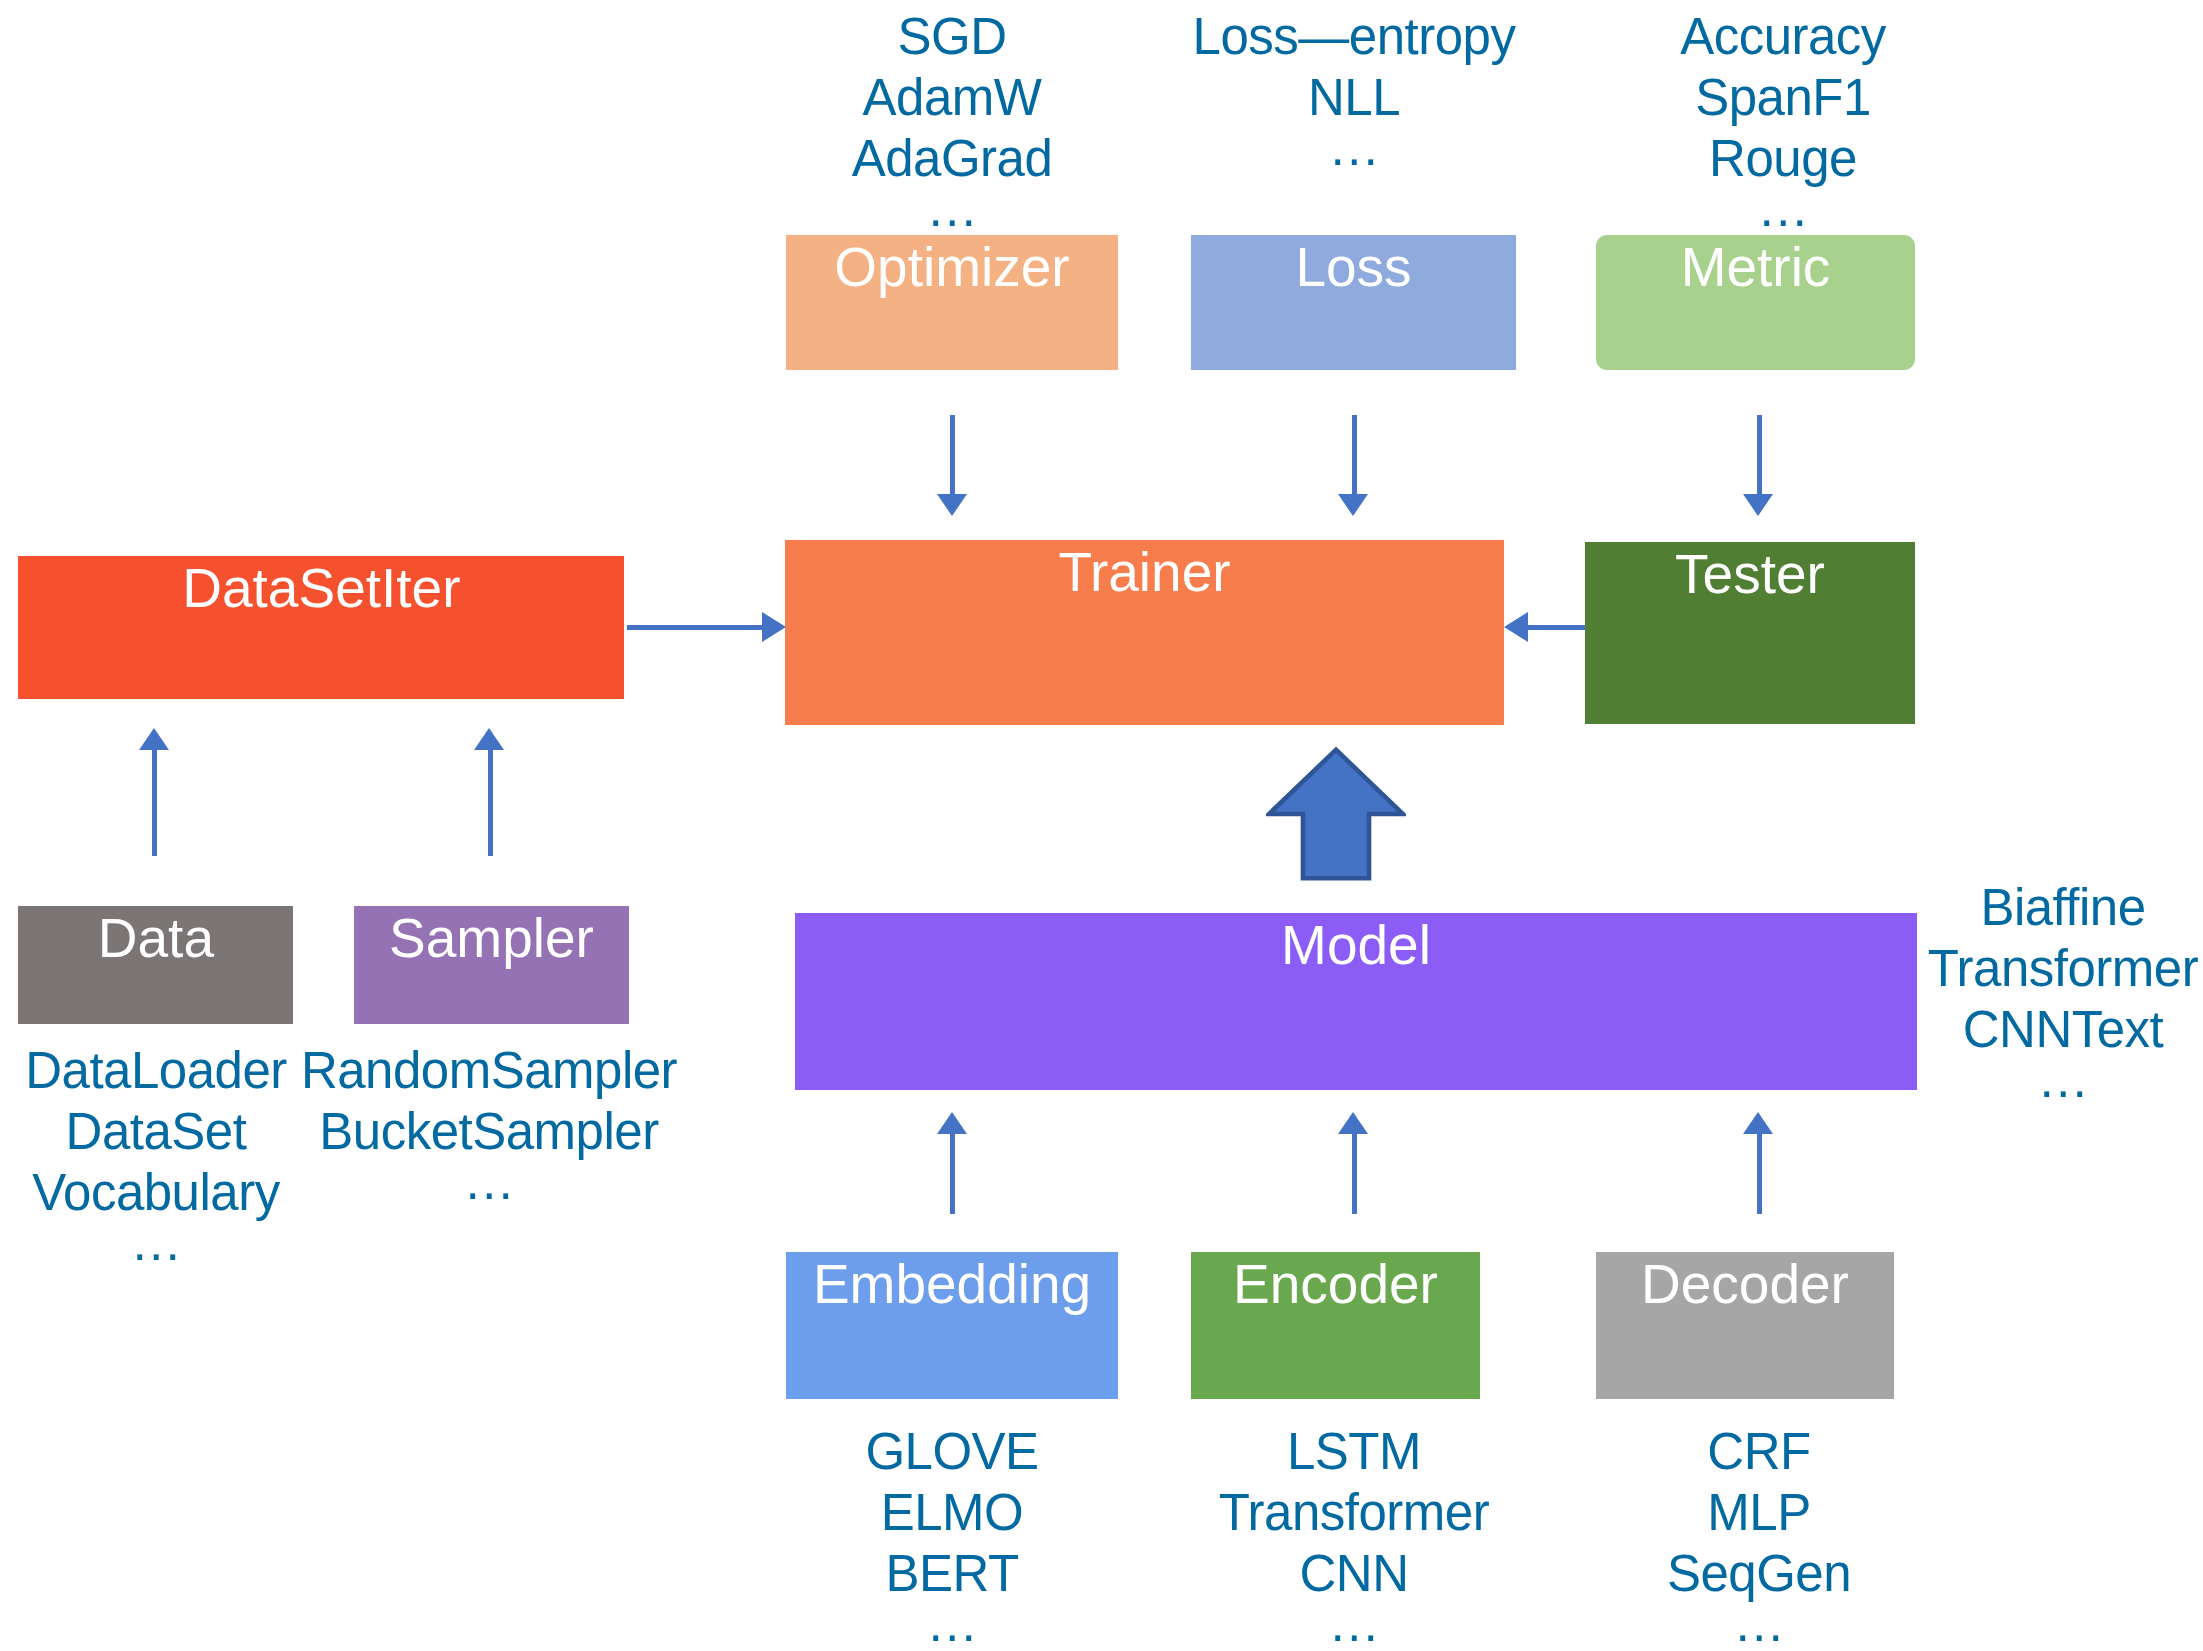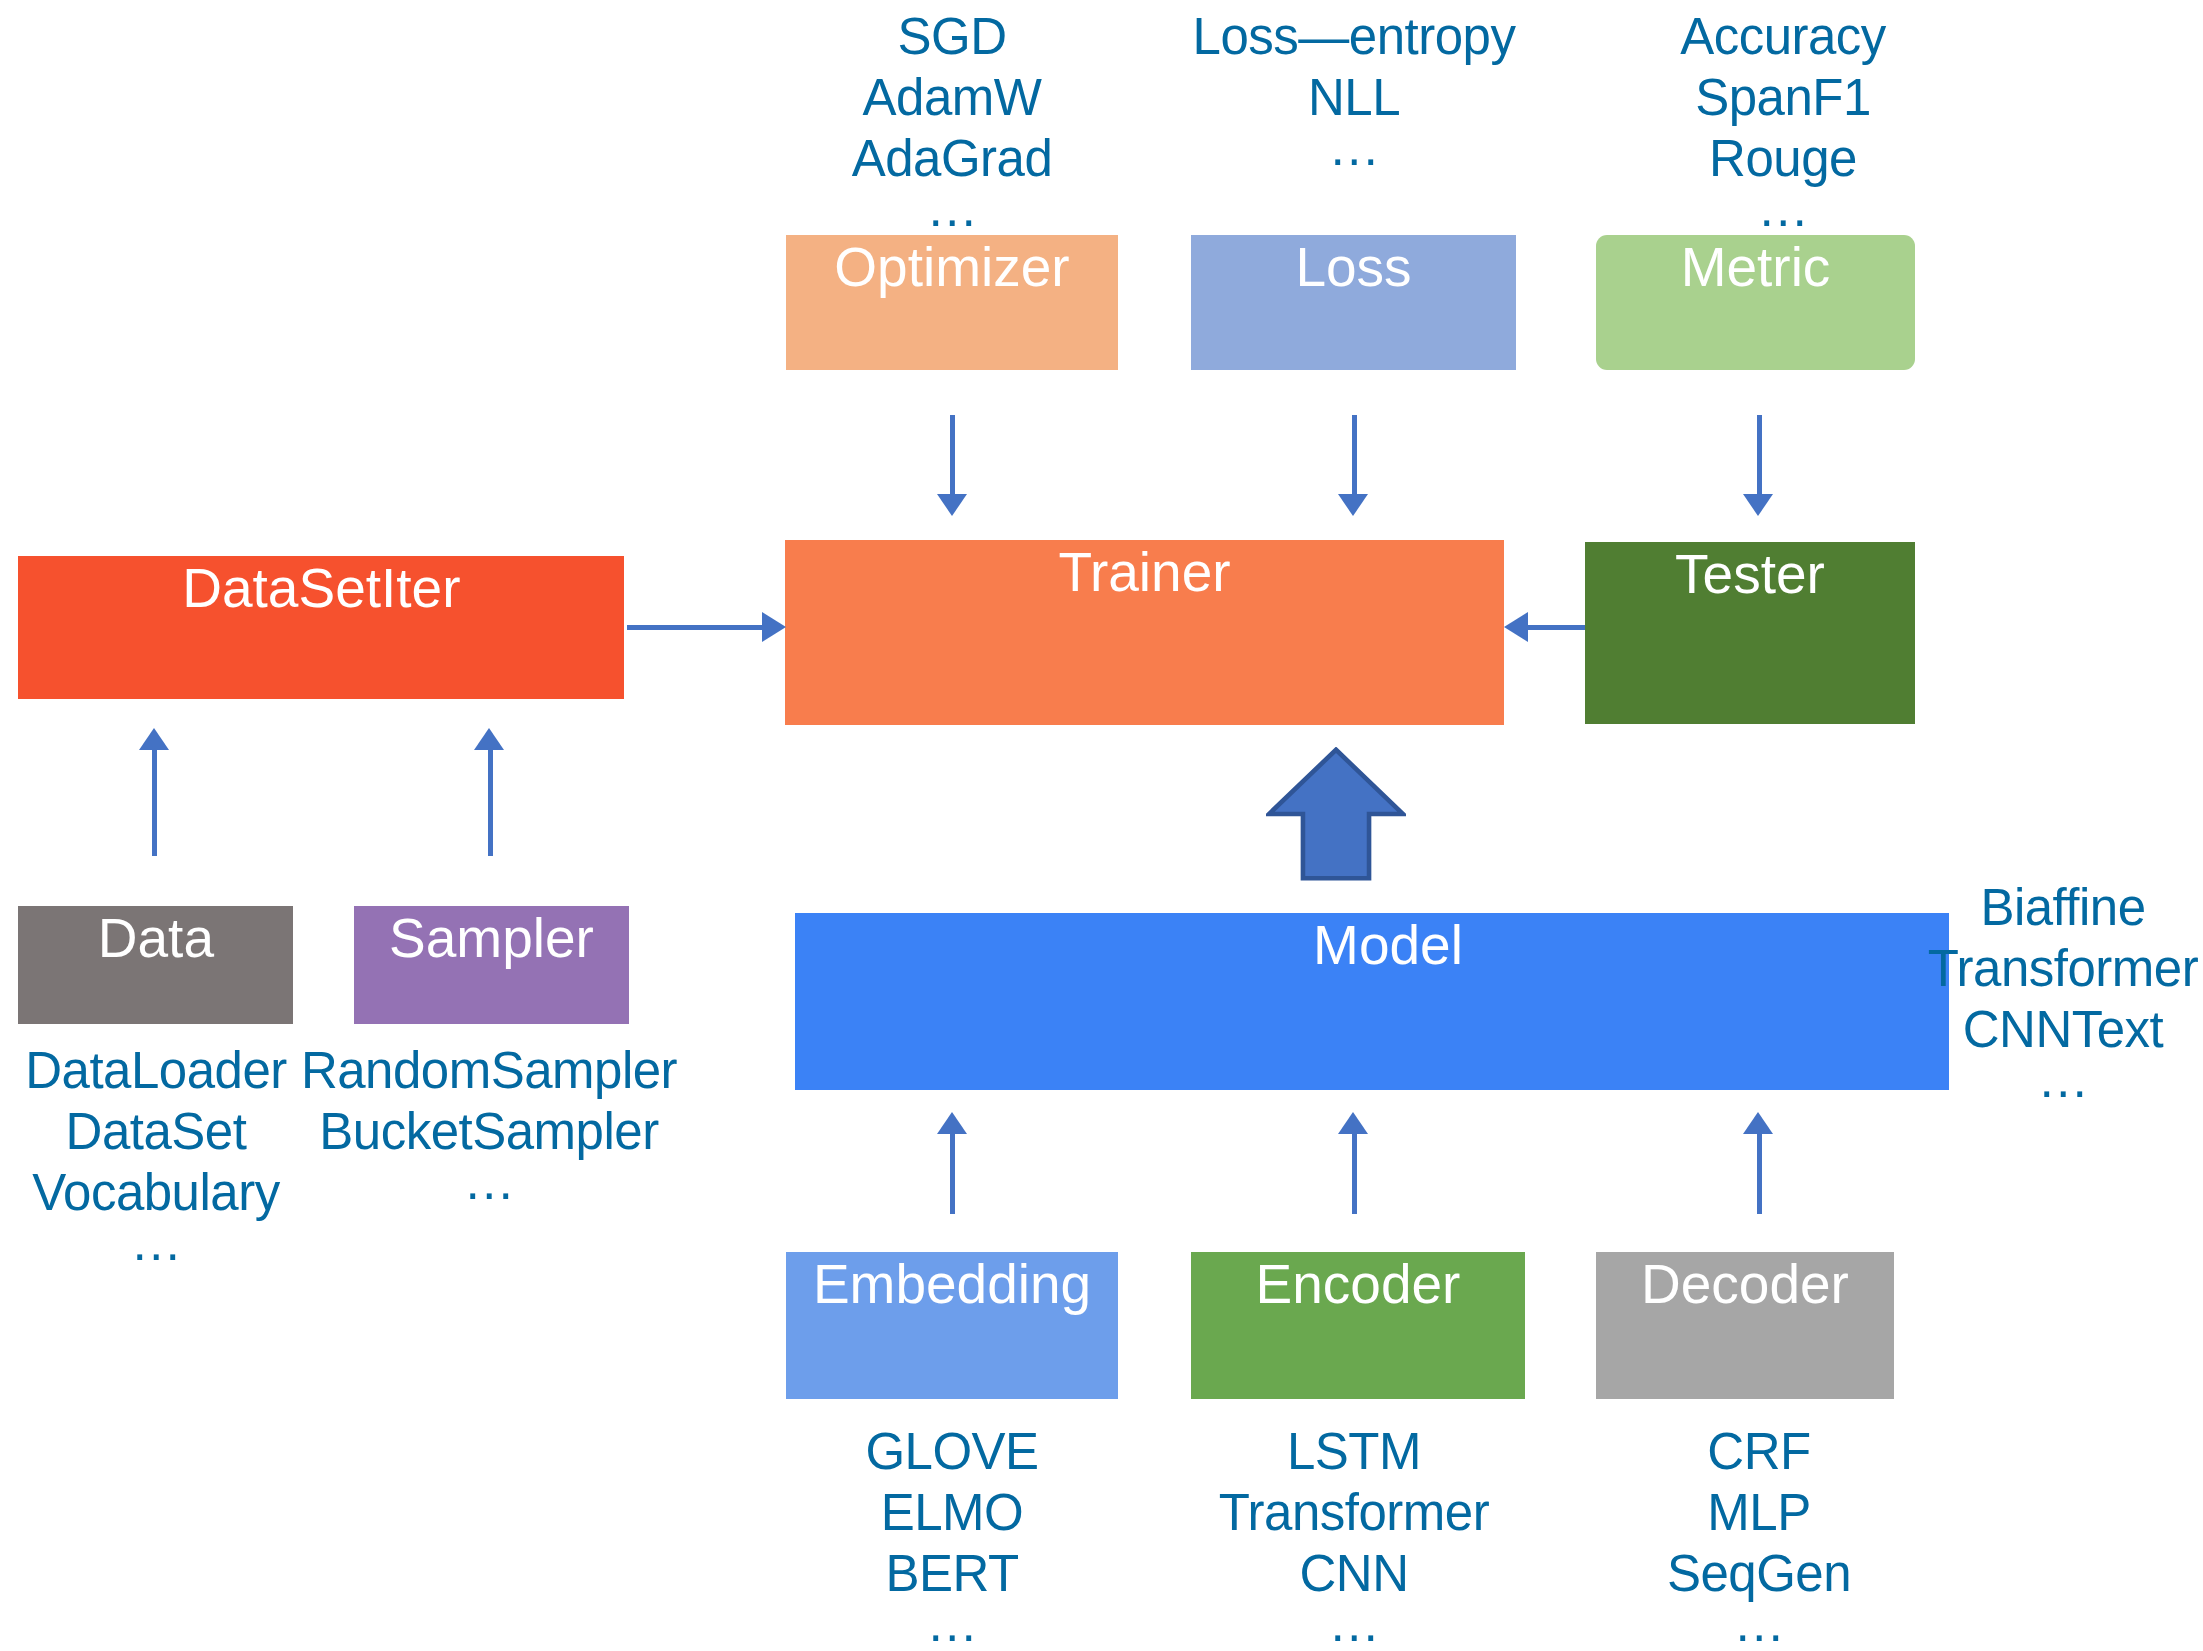--- a/index.html
+++ b/index.html
@@ -130,21 +130,21 @@
   <div class="list" style="left:489px;top:1040px;">
     <div>RandomSampler</div>
     <div>BucketSampler</div>
     <div>···</div>
   </div>
 
   <svg class="blockarrow" style="left:1266px;top:747px;" width="140" height="134" viewBox="0 0 152 146">
     <polygon points="76,3 149,73 112,73 112,143 40,143 40,73 3,73" style="fill:var(--arrow);stroke:var(--arrow-dark);stroke-width:5;stroke-linejoin:miter;"></polygon>
   </svg>
 
-  <div class="box" style="left: 795px; top: 913px; width: 1122px; height: 177px; background-color: #3b82f6; padding-left: 32px;">
+  <div class="box" style="left: 795px; top: 913px; width: 1122px; height: 177px; background-color: #8b5cf6;">
     <span>Model</span>
   </div>
 
   <div class="list" style="left:2063px;top:877px;">
     <div>Biaffine</div>
     <div>Transformer</div>
     <div>CNNText</div>
     <div>···</div>
   </div>
 
@@ -157,21 +157,21 @@
     <div class="vline" style="left:1352px;top:1132px;height:82px;"></div>
   </div>
   <div>
     <div class="tri tri-up" style="left:1743px;top:1112px;"></div>
     <div class="vline" style="left:1757px;top:1132px;height:82px;"></div>
   </div>
 
   <div class="box" style="left: 786px; top: 1252px; width: 332px; height: 147px; background-color: rgb(109, 158, 235);">
     <span>Embedding</span>
   </div>
-  <div class="box" style="left: 1191px; top: 1252px; width: 334px; height: 147px; background-color: rgb(106, 168, 79);">
+  <div class="box" style="left: 1191px; top: 1252px; width: 289px; height: 147px; background-color: rgb(106, 168, 79);">
     <span>Encoder</span>
   </div>
   <div class="box" style="left: 1596px; top: 1252px; width: 298px; height: 147px; background-color: rgb(166, 166, 166);">
     <span>Decoder</span>
   </div>
 
   <div class="list" style="left:952px;top:1421px;">
     <div>GLOVE</div>
     <div>ELMO</div>
     <div>BERT</div>

